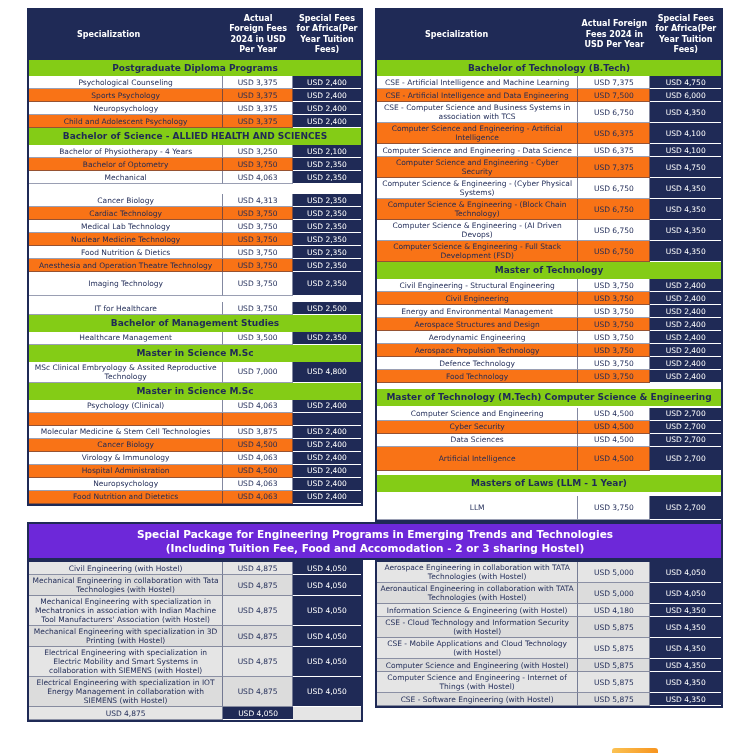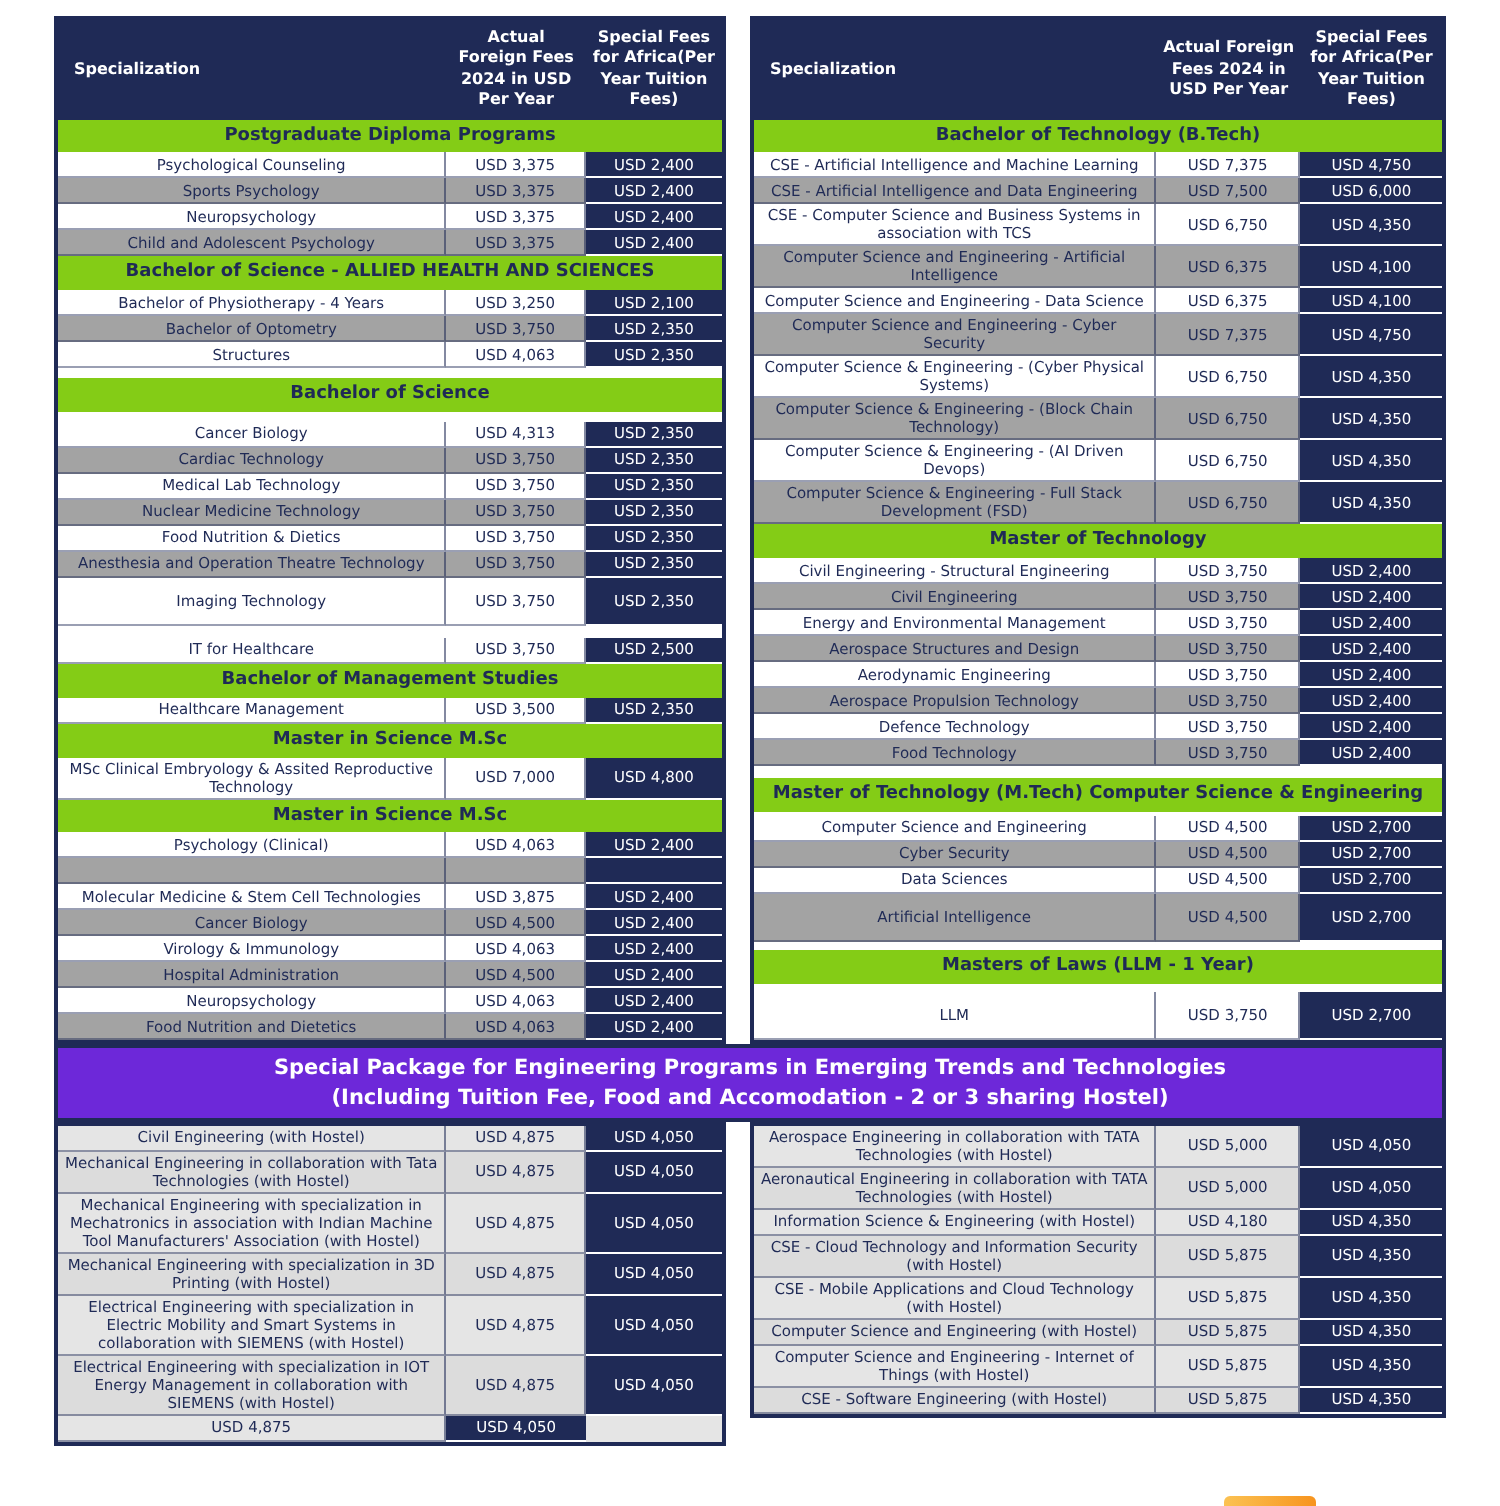--- a/index.html
+++ b/index.html
@@ -6,26 +6,26 @@
   .page{position:relative;width:750px;height:753px;background:#ffffff;overflow:hidden;
         font-family:"DejaVu Sans",sans-serif;color:#1f2a56;}
   .content{position:absolute;left:27px;top:8px;width:696px;}
   .tables-row{display:flex;gap:12px;align-items:flex-start;}
   .fee-table{border:2px solid #1f2a56;background:#fff;box-sizing:border-box;}
   .fee-table.left{width:336px;}
   .fee-table.right{width:348px;}
   .thead{display:grid;grid-template-columns:58.5% 21% 20.5%;background:#1f2a56;color:#fff;}
   .thead .th{font-weight:bold;font-size:8px;line-height:1.3;display:flex;align-items:center;
              justify-content:center;text-align:center;padding:4px 3px;min-height:26px;}
-  .thead .th.first{justify-content:flex-start;text-align:left;padding-left:8px;}
+  .thead .th.first{justify-content:flex-start;text-align:left;padding-left:8px;margin-left:40px;}
   .banner{background:#84cc16;color:#1f2a56;font-weight:bold;font-size:9px;text-align:center;
           padding:3px 2px;line-height:1.2;}
   .gap{background:#fff;}
   .trow{display:grid;grid-template-columns:58.5% 21% 20.5%;font-size:7.5px;background:#fff;}
-  .trow.alt{background:#a3a3a3;}
+  .trow.alt{background:#f97316;}
   .pkg .trow{background:#e5e5e5;}
   .pkg .trow.alt{background:#dcdcdc;}
   .cell{display:flex;align-items:center;justify-content:center;text-align:center;
         padding:1px 3px;min-height:13px;line-height:1.2;box-sizing:border-box;
         border-bottom:1px solid rgba(31,42,86,.45);}
   .cell.spec,.cell.fee{border-right:1px solid rgba(31,42,86,.55);}
   .cell.africa{background:#1f2a56;color:#fff;border-bottom:1px solid #fff;font-weight:500;}
   .trow.tall .cell{min-height:24px;}
   .pkg-banner{border:2px solid #1f2a56;background:#6d28d9;color:#fff;font-weight:bold;
               text-align:center;font-size:10.5px;line-height:1.35;padding:3px 6px;box-sizing:border-box;}
@@ -73,26 +73,25 @@
               <div class="cell spec">Bachelor of Physiotherapy - 4 Years</div>
               <div class="cell fee">USD 3,250</div>
               <div class="cell africa">USD 2,100</div>
             </div>
             <div class="trow alt">
               <div class="cell spec">Bachelor of Optometry</div>
               <div class="cell fee">USD 3,750</div>
               <div class="cell africa">USD 2,350</div>
             </div>
             <div class="trow">
-              <div class="cell spec">Structures</div>
+              <div class="cell spec">Mechanical</div>
               <div class="cell fee">USD 4,063</div>
               <div class="cell africa">USD 2,350</div>
             </div>
             <div class="gap" style="height: 5px;"></div>
-            <div class="banner">Bachelor of Science</div>
             <div class="gap" style="height: 5px;"></div>
             <div class="trow">
               <div class="cell spec">Cancer Biology</div>
               <div class="cell fee">USD 4,313</div>
               <div class="cell africa">USD 2,350</div>
             </div>
             <div class="trow alt">
               <div class="cell spec">Cardiac Technology</div>
               <div class="cell fee">USD 3,750</div>
               <div class="cell africa">USD 2,350</div>

